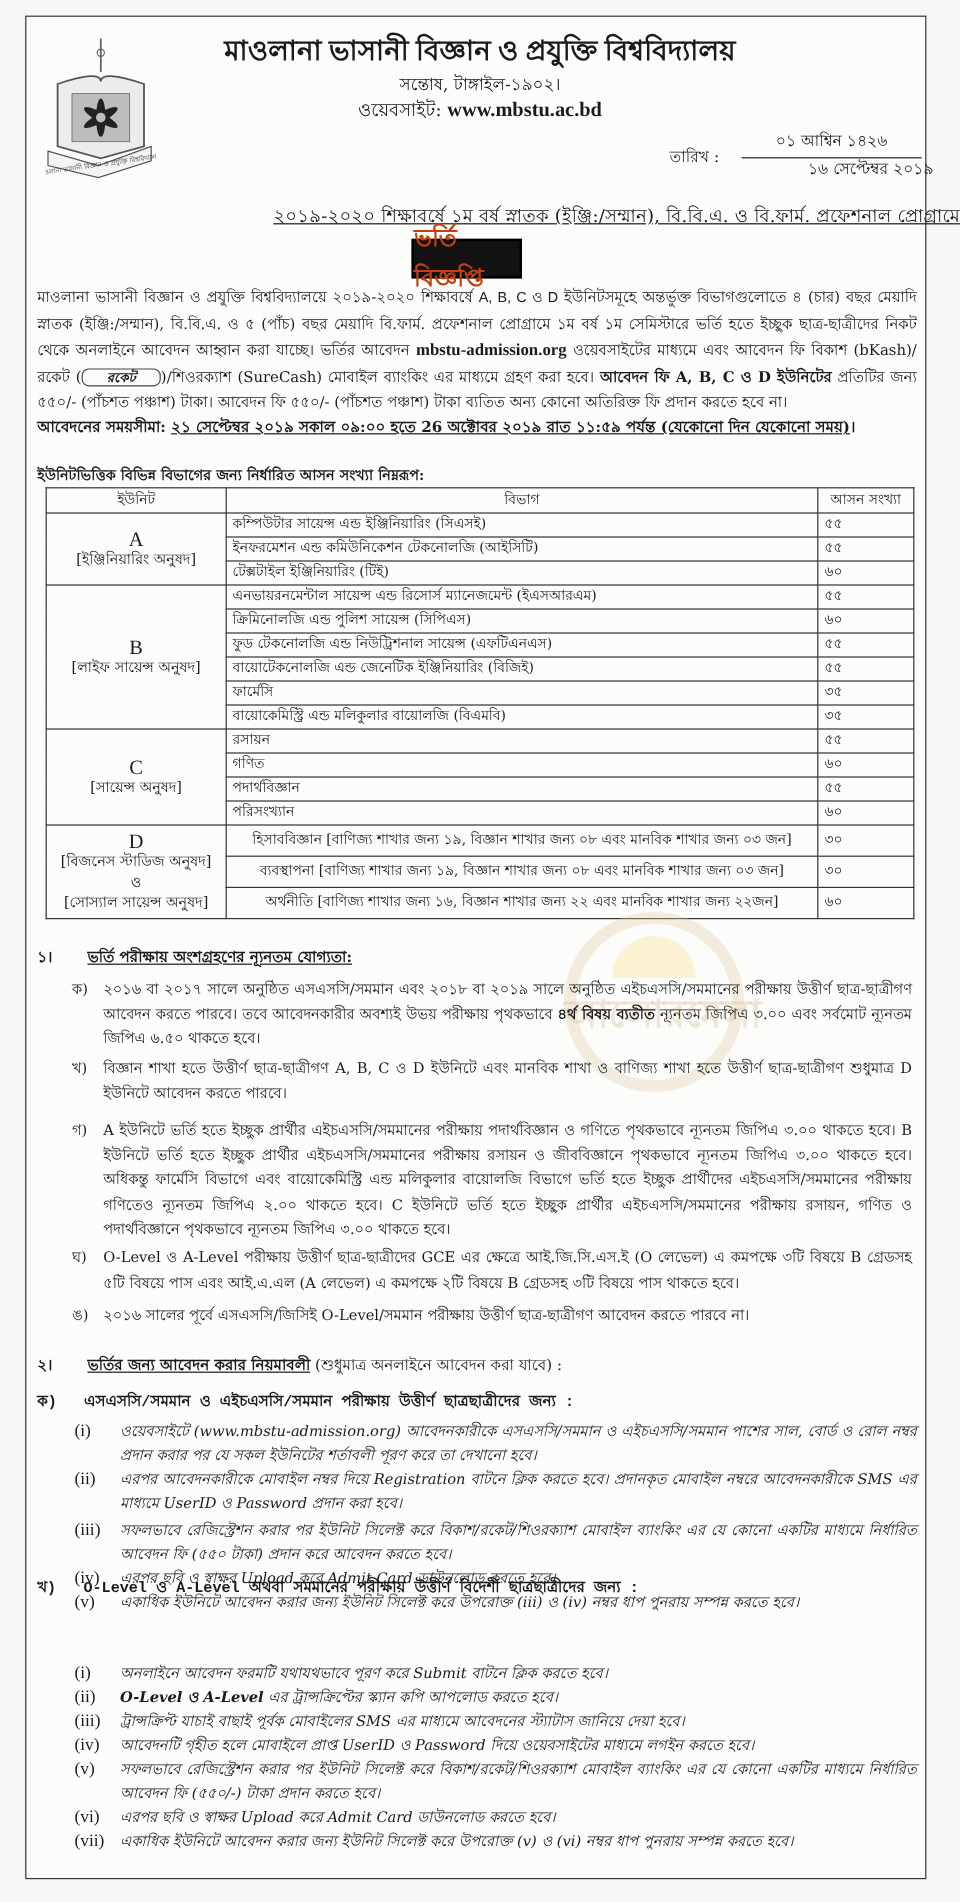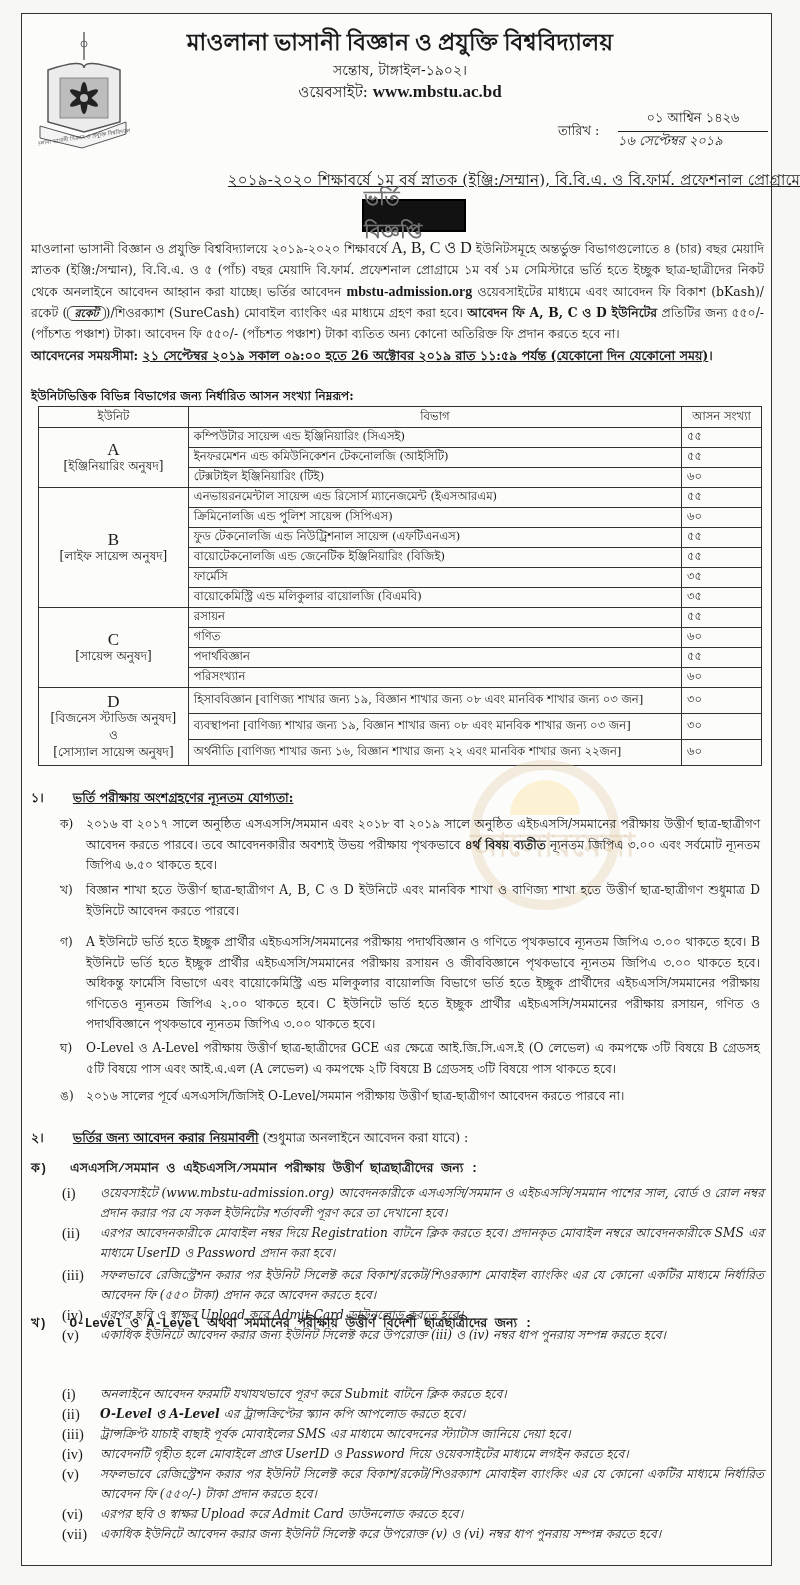--- a/index.html
+++ b/index.html
@@ -38,41 +38,40 @@
   .hdr-website .url { font-family: "Liberation Serif", serif; font-weight: bold; font-size: 17px; }
   .date-block {
     position: absolute; left: 558px; top: 108px; width: 214px; height: 46px;
   }
   .date-label { position: absolute; left: 0; top: 13px; font-size: 13px; }
   .date-bn {
     position: absolute; left: 60px; top: 0; width: 150px; text-align: center; font-size: 13px;
     border-bottom: 1px solid #222; padding-bottom: 2px;
   }
   .date-en {
-    position: absolute; left: 60px; top: 23px; width: 150px; text-align: left; font-size: 13px; font-style: italic;
+    position: absolute; left: 70px; top: 23px; width: 150px; text-align: right; font-size: 13px;
   }
   .program-line {
     position: absolute; left: 0; right: 0; top: 168px;
     text-align: right; font-size: 15px; letter-spacing: 0.2px; text-decoration: underline;
   }
   .notice-badge {
-    position: absolute; left: 343px; top: 199px; width: 104px; height: 33px;
-    background: #121212; color: #737373; font-weight: bold; font-size: 20px;
+    position: absolute; left: 343px; top: 199px; width: 92px; height: 33px;
+    background: #121212; color: #c2410c; font-weight: bold; font-size: 20px;
     display: flex; align-items: center; justify-content: center;
     border: 2px solid #000;
-    margin-left: 19px;
   }
   .intro {
     position: absolute; left: 31px; top: 237px; width: 733px;
     font-size: 12.4px; line-height: 21.3px; text-align: justify; text-align-last: left;
   }
   .intro b { font-family: "Liberation Serif", serif; font-size: 14px; }
-  .latin { font-family: Liberation Serif, serif; font-size: 16px; }
+  .latin { font-family: Liberation Sans, sans-serif; font-size: 12px; }
   .rocket-logo {
-    display: inline-block; font-size: 11px; border: 1px solid #444; border-radius: 6px; padding: 0 6px;
+    display: inline-block; font-size: 11px; border: 1px solid #444; border-radius: 6px; padding: 0 20px;
     line-height: 13px; font-weight: bold; font-style: italic;
   }
   .deadline {
     position: absolute; left: 31px; top: 347px; width: 733px;
     font-size: 12.6px; font-weight: bold;
   }
   .deadline .range { text-decoration: underline; }
   
   .table-caption {
     position: absolute; left: 31px; top: 387px; font-size: 12px; font-weight: bold;
@@ -80,21 +79,21 @@
   table.seats {
     position: absolute; left: 38px; top: 406px; width: 724px;
     border-collapse: collapse; font-size: 11.6px;
   }
   table.seats th, table.seats td { border: 1px solid #333; }
   table.seats th { font-weight: normal; height: 21px; text-align: center; }
   table.seats td { height: 20px; padding: 0 5px; }
   table.seats td.unit { text-align: center; vertical-align: middle; font-size: 12px; line-height: 17px; }
   table.seats td.unit .unit-letter { font-family: "Liberation Serif", serif; font-size: 17px; display: block; }
   table.seats td.seat { text-align: left; width: 80px; }
-  table.seats td.dept-tall { height: 26px; }
+  table.seats td.dept-tall { height: 26px; text-align: center; }
   col.c1 { width: 150px; } col.c2 { width: 494px; } col.c3 { width: 80px; }
   
   .sec {
     position: absolute; left: 31px; width: 735px; font-size: 12.6px;
   }
   .sec-head { font-weight: bold; }
   .sec-head .u { text-decoration: underline; margin-left: 16px; }
   .item {
     position: absolute; left: 60px; width: 700px; font-size: 12.2px; line-height: 20.5px;
     text-align: justify; text-align-last: left;

